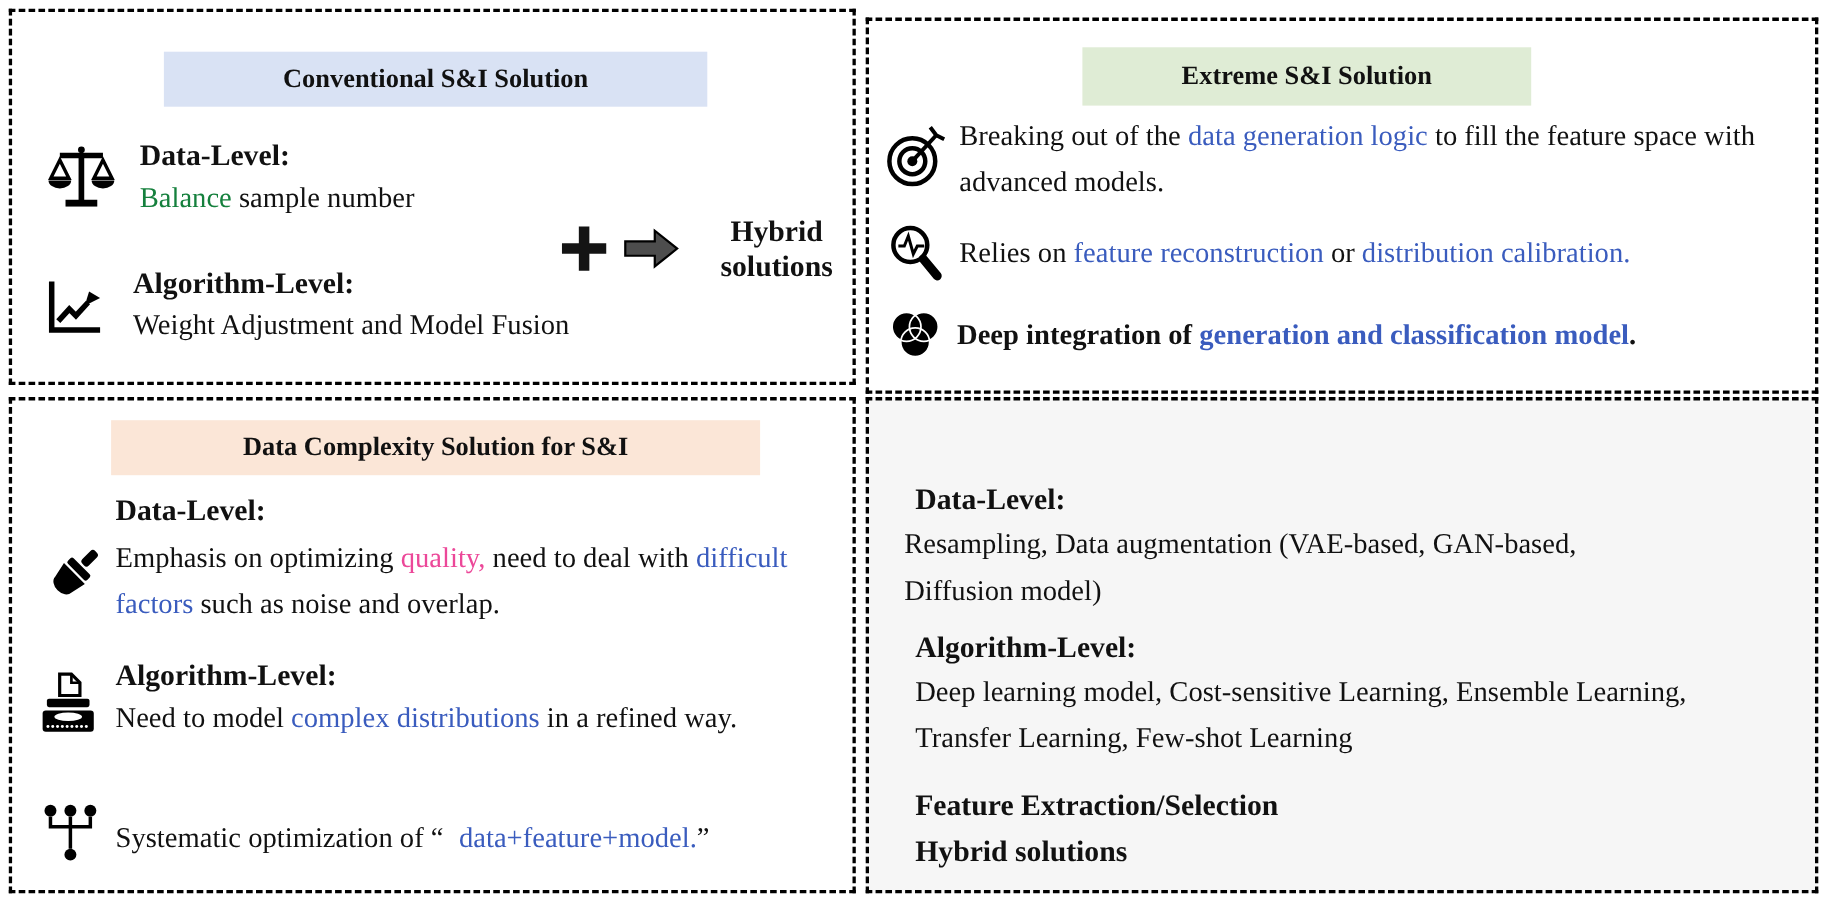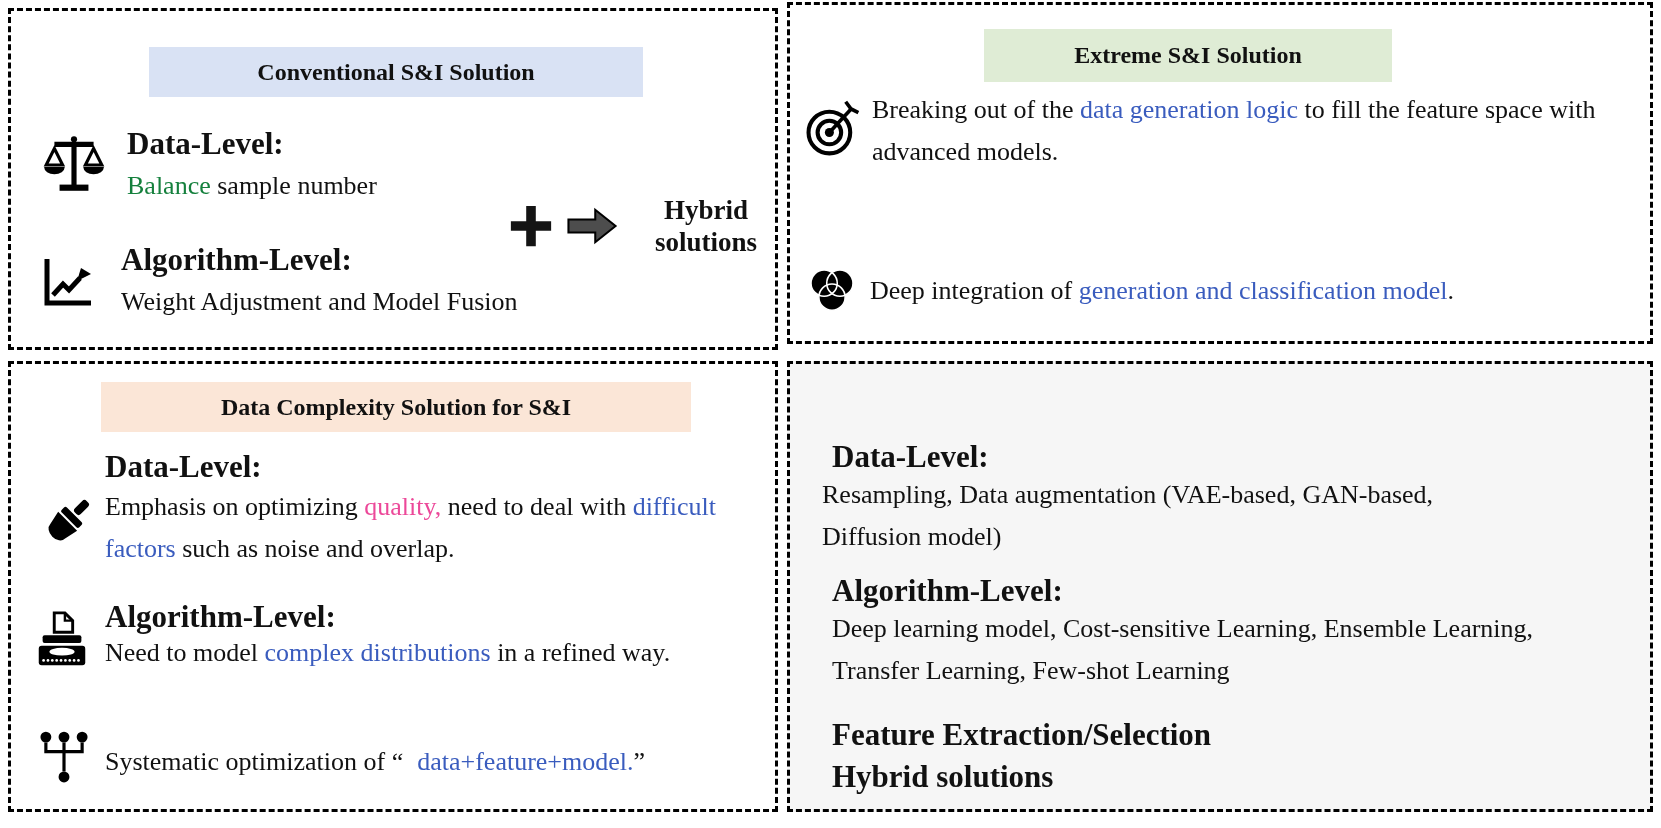--- a/index.html
+++ b/index.html
@@ -2,50 +2,50 @@
 <html><head>
 <meta charset="utf-8">
 <style>
   html,body{margin:0;padding:0;background:#fff;}
   .canvas{
     position:relative;width:1661px;height:828px;background:#ffffff;
     font-family:"Liberation Serif","DejaVu Serif",serif;color:#111;overflow:hidden;
   }
   .panel{position:absolute;border:3px dashed #000;box-sizing:border-box;background:#fff;}
   .p-tl{left:8px;top:8px;width:770px;height:342px;}
-  .p-tr{left:787px;top:2px;width:866px;height:342px;}
+  .p-tr{left:787px;top:16px;width:866px;height:342px;}
   .p-bl{left:8px;top:361px;width:770px;height:451px;}
   .p-br{left:787px;top:361px;width:866px;height:451px;background:#F6F6F6;}
 
   .hdr{position:absolute;display:flex;align-items:center;justify-content:center;
        font-weight:bold;font-size:24px;white-space:nowrap;}
   .hdr-conventional{left:138px;top:36px;width:494px;height:50px;background:#D9E2F4;}
   .hdr-extreme{left:194px;top:24px;width:408px;height:53px;background:#DFECD5;}
   .hdr-complexity{left:90px;top:18px;width:590px;height:50px;background:#FBE6D7;}
   .hdr-method{left:268px;top:15px;width:294px;height:53px;background:#FBF0C8;border:2.5px solid #1a1a1a;}
 
-  .heading{font-weight:bold;font-size:31px;line-height:1.35;}
+  .heading{font-weight:bold;font-size:27px;line-height:1.35;}
   .body-text{font-size:26px;line-height:1.62;}
   .group{position:absolute;display:flex;align-items:center;}
   .icon{flex:0 0 auto;display:block;}
   .icon svg{display:block;}
 
   
   .tl-data{left:30px;top:112px;gap:20px;}
   .tl-algo{left:26px;top:228px;gap:20px;}
   .tl-hybrid{left:497px;top:183px;gap:12px;align-items:center;}
   .hybrid-label{width:140px;text-align:center;font-weight:bold;font-size:27px;line-height:1.2;margin-left:6px;}
 
   
   .tr-row{left:14px;gap:10px;align-items:center;}
   .tr-row1{top:84px;align-items:flex-start;}
   .tr-row1 .icon{margin-top:10px;}
   .tr-row1 .body-text{width:752px;}
   .tr-row2{top:182px;}
-  .tr-row3{top:258px;}
+  .tr-row3{top:258px;font-weight:bold;}
 
   
   .abs{position:absolute;}
   .bl-h1{left:94px;top:82px;}
   .bl-b1{left:94px;top:122px;width:662px;}
   .bl-h2{left:94px;top:232px;}
   .bl-b2{left:94px;top:268px;width:640px;}
   .bl-h3{left:94px;top:340px;}
   .bl-b3{left:94px;top:377px;width:640px;}
   .bl-i1{left:20px;top:128px;}
@@ -125,20 +125,30 @@
           <circle cx="28" cy="37" r="23" fill="none" stroke="#000" stroke-width="4.5"></circle>
           <circle cx="28" cy="37" r="13" fill="none" stroke="#000" stroke-width="4.5"></circle>
           <circle cx="28" cy="37" r="5" fill="#000"></circle>
           <line x1="28" y1="37" x2="52" y2="11" stroke="#000" stroke-width="4"></line>
           <path d="M46 3 L52 11 L60 15" fill="none" stroke="#000" stroke-width="4"></path>
         </svg>
       </span>
       <div class="body-text"><span>Breaking out of the </span><span style="color: rgb(58, 92, 190);">data generation logic</span><span> to fill the feature space with advanced models.</span></div>
     </div>
 
+    <div class="group tr-row tr-row2">
+      <span class="icon">
+        <svg width="58" height="58" viewBox="0 0 64 64">
+          <circle cx="26" cy="24" r="17" fill="none" stroke="#000" stroke-width="4.5"></circle>
+          <path d="M14 25 h6 l4 -10 5 18 4 -8 h7" fill="none" stroke="#000" stroke-width="3"></path>
+          <line x1="39" y1="38" x2="53" y2="55" stroke="#000" stroke-width="9" stroke-linecap="round"></line>
+        </svg>
+      </span>
+      <div class="body-text"><span>Relies on </span><span style="color: rgb(58, 92, 190);">feature reconstruction</span><span> or </span><span style="color: rgb(58, 92, 190);">distribution calibration.</span></div>
+    </div>
 
     <div class="group tr-row tr-row3">
       <span class="icon">
         <svg width="56" height="56" viewBox="0 0 64 64">
           <g fill="#000">
             <circle cx="23" cy="23" r="15"></circle>
             <circle cx="41" cy="23" r="15"></circle>
             <circle cx="32" cy="39" r="15"></circle>
           </g>
           <g fill="none" stroke="#fff" stroke-width="1.8">

